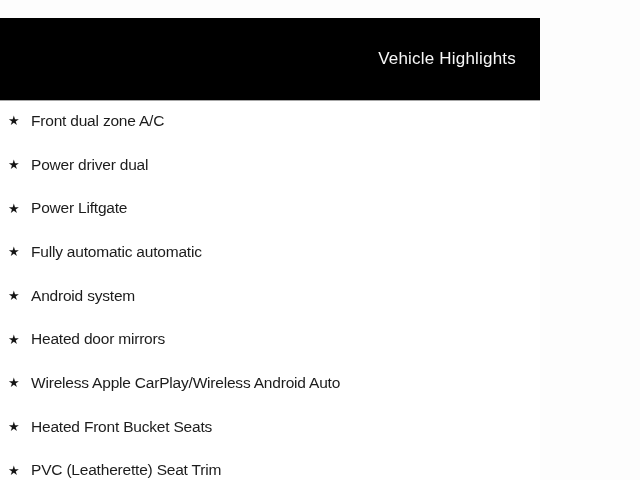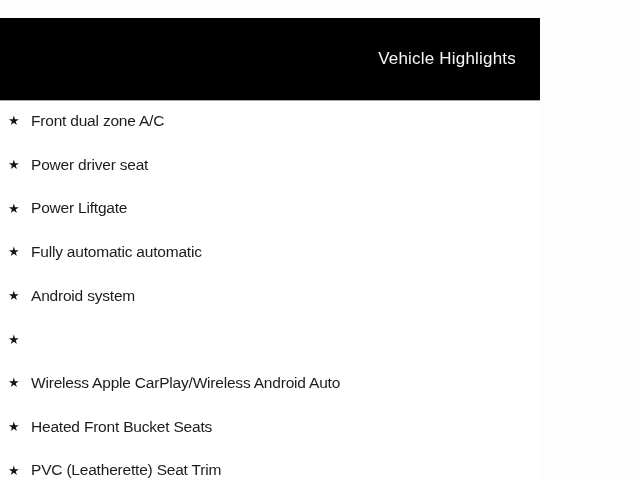--- a/index.html
+++ b/index.html
@@ -71,36 +71,37 @@
     <span class="header-title">Vehicle Highlights</span>
   </div>
 
   <ul class="highlights-list">
     <li class="highlight-item">
       <span class="star">★</span>
       <span class="item-label">Front dual zone A/C</span>
     </li>
     <li class="highlight-item">
       <span class="star">★</span>
-      <span class="item-label">Power driver seat</span>
+      <span class="item-label">Power driver dual</span>
     </li>
     <li class="highlight-item">
       <span class="star">★</span>
       <span class="item-label">Power Liftgate</span>
     </li>
     <li class="highlight-item">
       <span class="star">★</span>
       <span class="item-label">Fully automatic automatic</span>
     </li>
     <li class="highlight-item">
       <span class="star">★</span>
       <span class="item-label">Android system</span>
     </li>
     <li class="highlight-item">
       <span class="star">★</span>
+      <span class="item-label">Heated door mirrors</span>
     </li>
     <li class="highlight-item">
       <span class="star">★</span>
       <span class="item-label">Wireless Apple CarPlay/Wireless Android Auto</span>
     </li>
     <li class="highlight-item">
       <span class="star">★</span>
       <span class="item-label">Heated Front Bucket Seats</span>
     </li>
     <li class="highlight-item">

